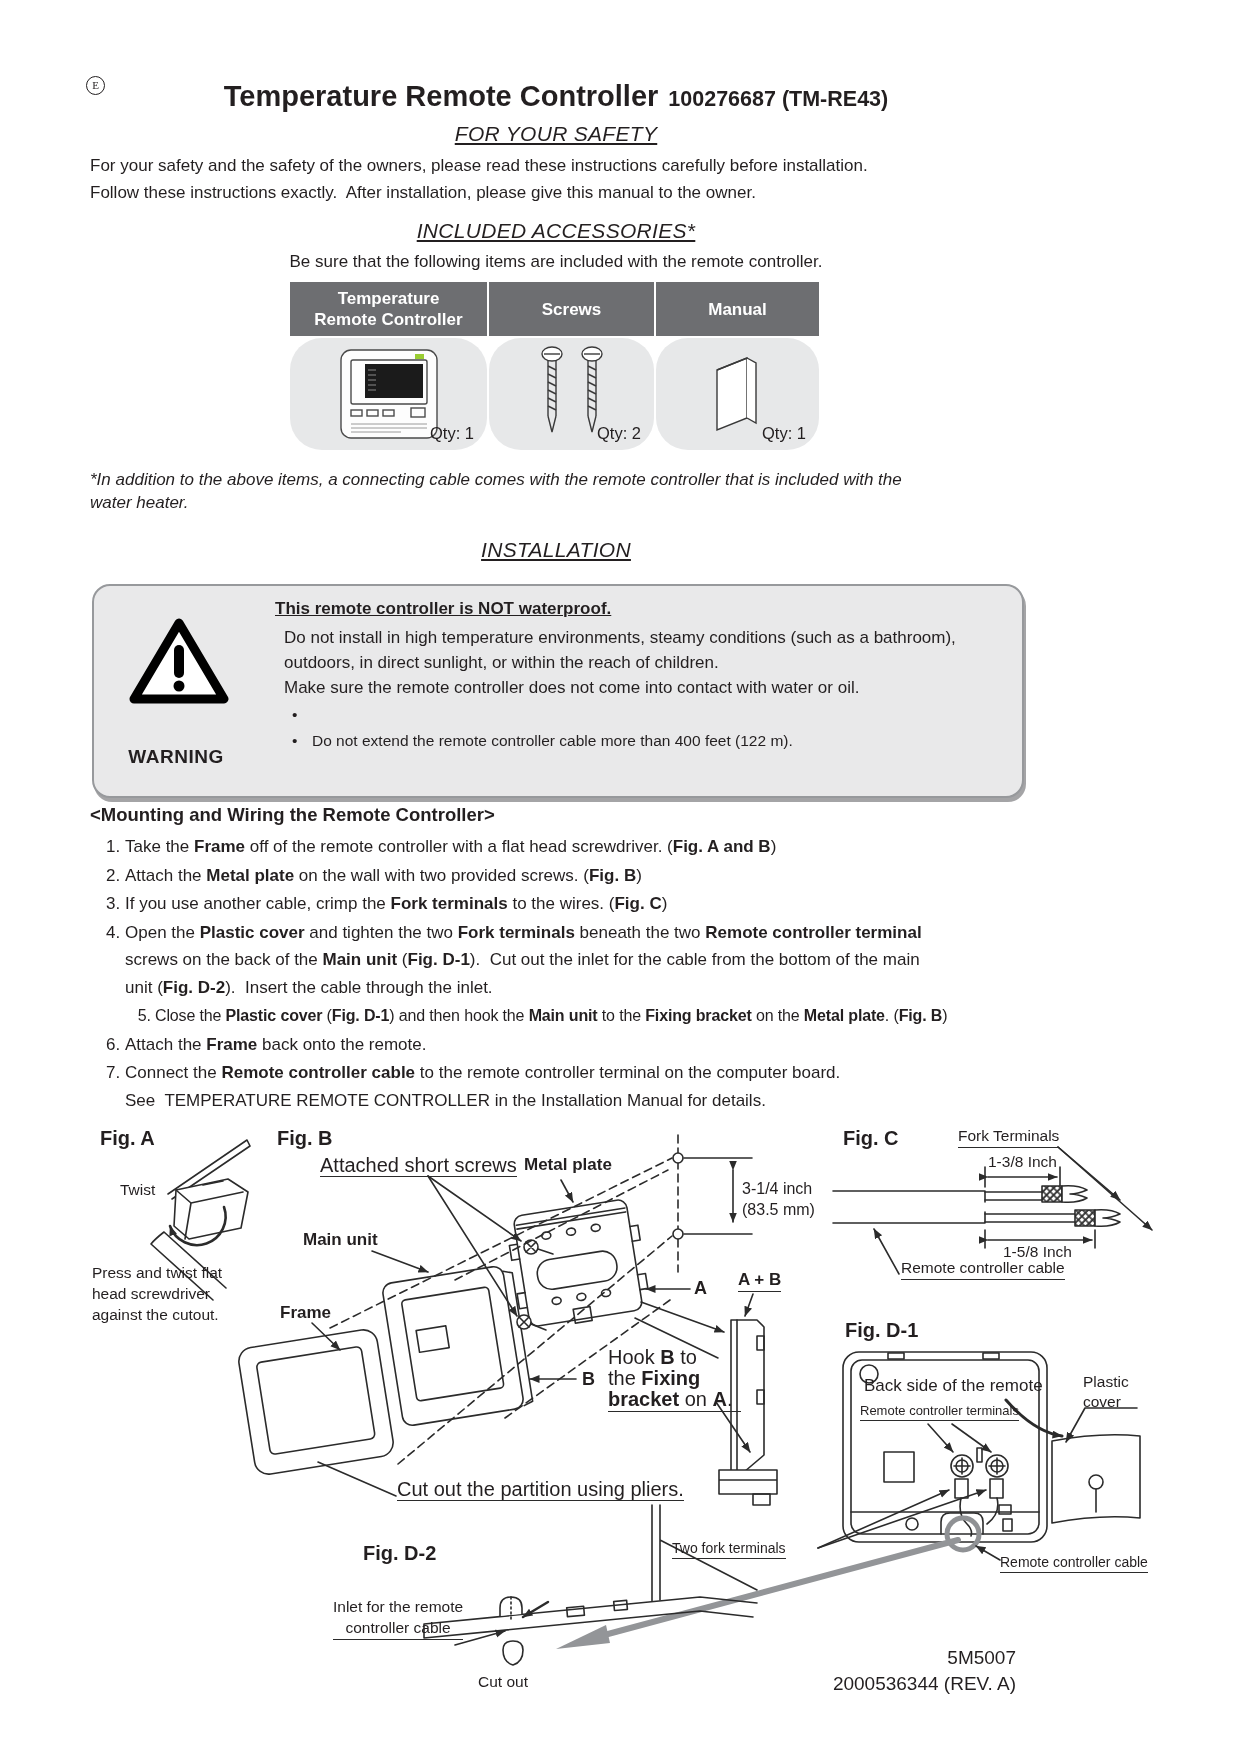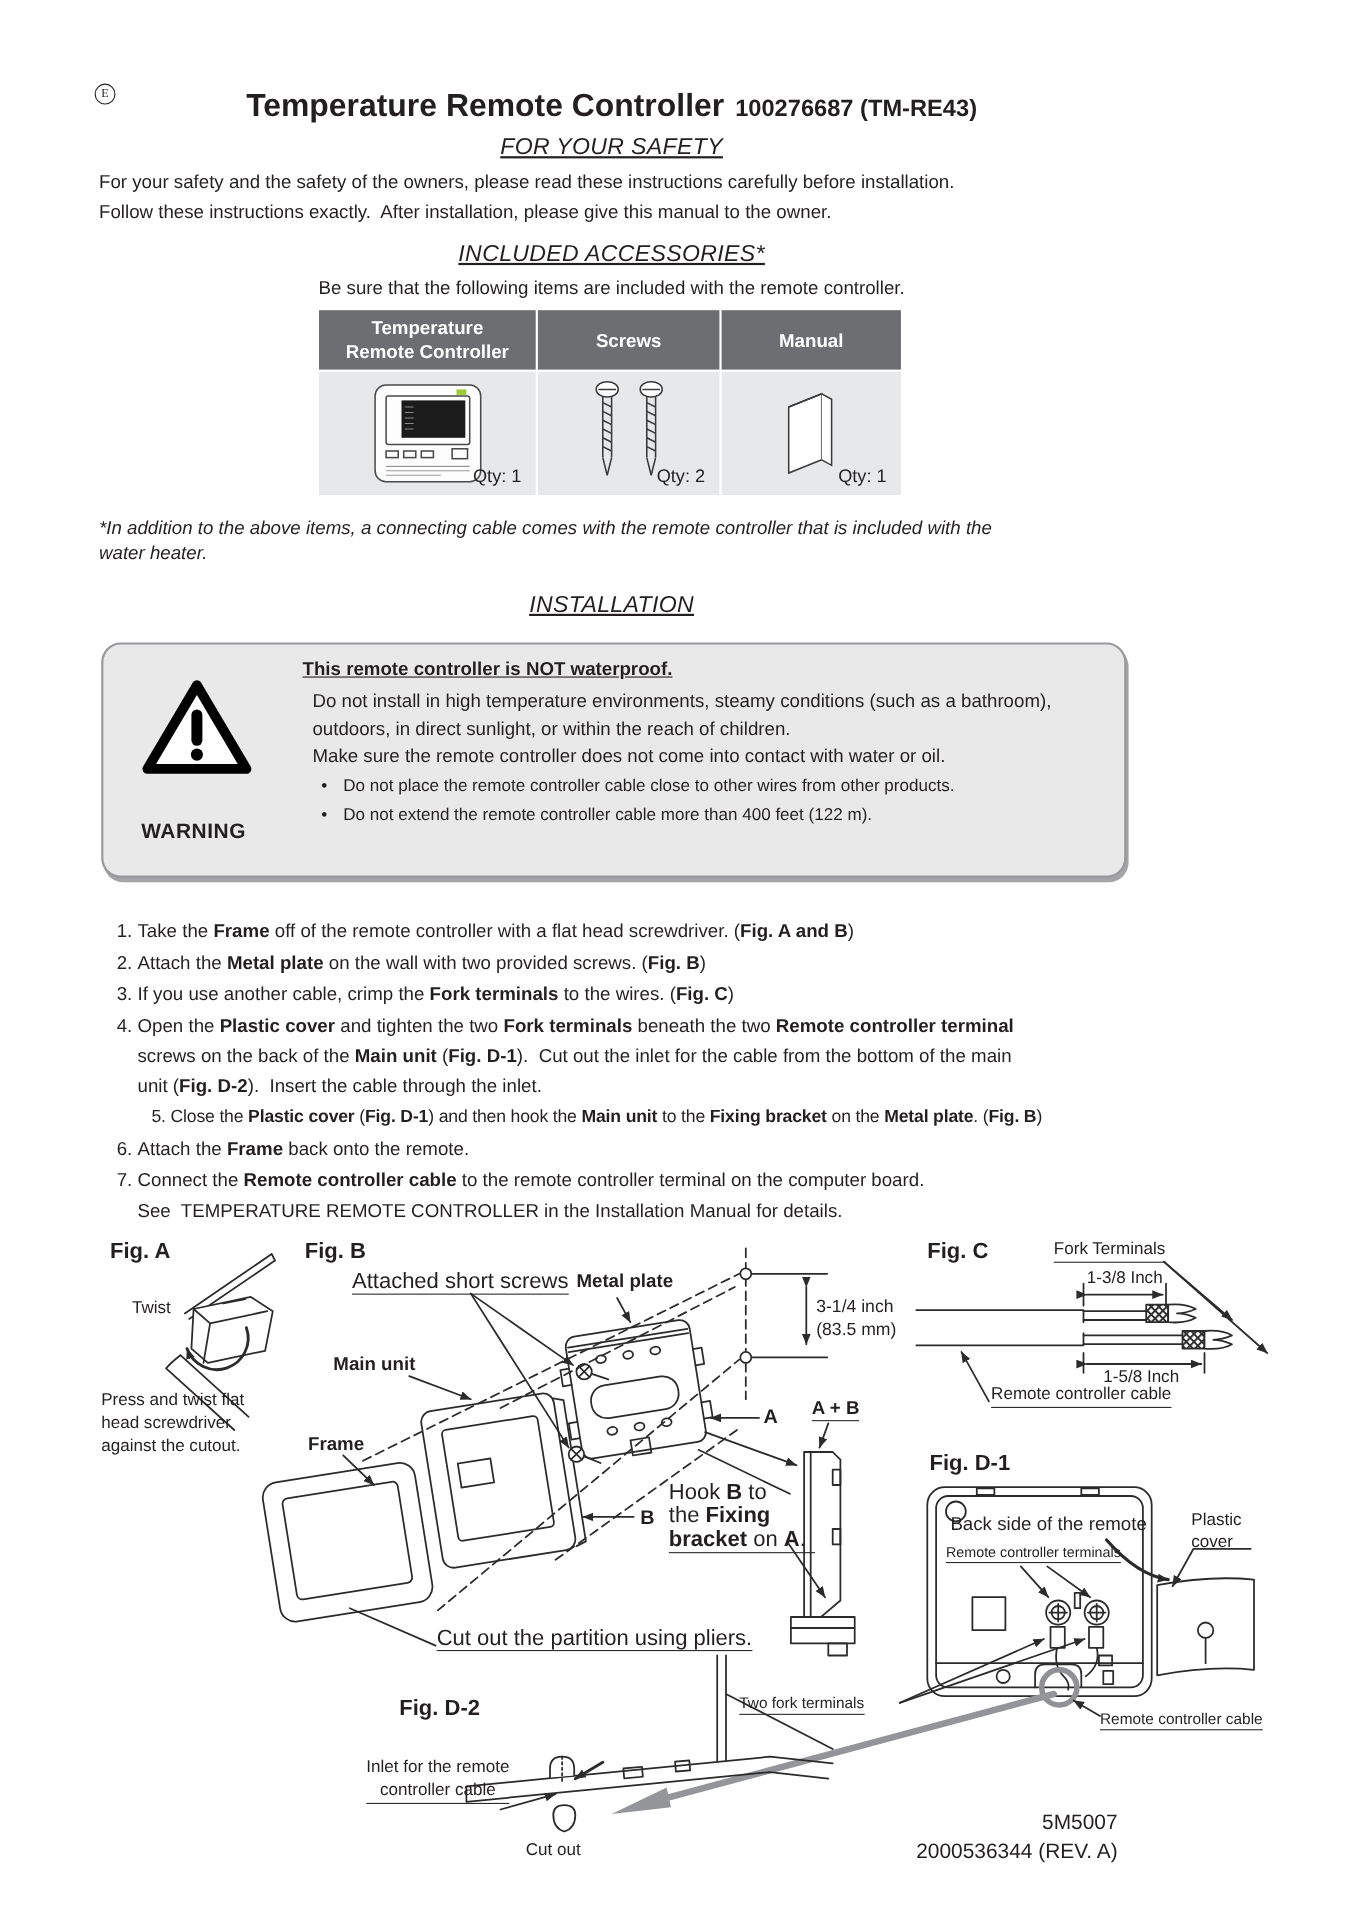--- a/index.html
+++ b/index.html
@@ -14,21 +14,21 @@
   .title-part{font-size:21.5px;margin-left:10px;}
   .sec-head{font-style:italic;font-size:21px;text-decoration:underline;letter-spacing:.3px;}
   .fys{top:122px;}
   .para{left:90px;top:152px;width:1075px;font-size:17px;line-height:27px;white-space:pre-wrap;}
   .ia{top:219px;}
   .be-sure{top:252px;font-size:17px;}
   .acc-table{left:290px;top:282px;width:527px;display:grid;grid-template-columns:197px 165px 163px;
              grid-auto-rows:auto;gap:2px;background:#fff;}
   .th{background:#6d6e71;color:#fff;font-weight:bold;font-size:17px;line-height:21px;height:54px;
       display:flex;align-items:center;justify-content:center;text-align:center;}
-  .td{background:#e7e8e9;height:112px;position:relative;display:flex;align-items:center;justify-content:center;}
+  .td{background:#e7e8e9;height:112px;position:relative;display:flex;align-items:center;justify-content:center;border-radius:32px;}
   .qty{position:absolute;right:13px;bottom:7px;font-size:16.5px;}
   .footnote{left:90px;top:468px;width:1075px;font-size:17px;line-height:23px;font-style:italic;}
   .inst{top:538px;}
   .warn-box{left:92px;top:584px;width:928px;height:210px;background:#e9e9ea;border:2px solid #97999c;
             border-radius:18px;box-shadow:2px 4px 0 rgba(90,90,93,.55);}
   .warn-tri{position:absolute;left:34px;top:28px;}
   .warn-word{position:absolute;left:20px;top:160px;width:124px;text-align:center;font-weight:bold;font-size:19px;letter-spacing:.5px;}
   .warn-content{position:absolute;left:146px;top:13px;width:770px;font-size:17px;}
   .warn-title{font-weight:bold;text-decoration:underline;margin-bottom:6px;margin-left:35px;}
   .warn-line{line-height:25px;margin-left:44px;}
@@ -130,29 +130,29 @@
       <circle cx="51" cy="72" r="5.5" fill="#000"></circle>
     </svg>
     <div class="warn-word">WARNING</div>
     <div class="warn-content">
       <div class="warn-title">This remote controller is NOT waterproof.</div>
       <div class="warn-line">Do not install in high temperature environments, steamy conditions (such as a bathroom),</div>
       <div class="warn-line">outdoors, in direct sunlight, or within the reach of children.</div>
       <div class="warn-line">Make sure the remote controller does not come into contact with water or oil.</div>
       <div class="wbul">
           <span class="dot">•</span>
-          <span>Do not place the remote controller cable close to other wires from other products.</span>
         </div>
       <div class="wbul">
           <span class="dot">•</span>
           <span>Do not extend the remote controller cable more than 400 feet (122 m).</span>
         </div>
     </div>
   </div>
 
+  <div class="abs mount-head">&lt;Mounting and Wiring the Remote Controller&gt;</div>
   <ol id="steps">
       <li>Take the <b>Frame</b> off of the remote controller with a flat head screwdriver. (<b>Fig. A and B</b>)</li>
       <li>Attach the <b>Metal plate</b> on the wall with two provided screws. (<b>Fig. B</b>)</li>
       <li>If you use another cable, crimp the <b>Fork terminals</b> to the wires. (<b>Fig. C</b>)</li>
       <li>Open the <b>Plastic cover</b> and tighten the two <b>Fork terminals</b> beneath the two <b>Remote controller terminal</b><br>screws on the back of the <b>Main unit</b> (<b>Fig. D-1</b>).  Cut out the inlet for the cable from the bottom of the main<br>unit (<b>Fig. D-2</b>).  Insert the cable through the inlet.</li>
       <li class="condensed">Close the <b>Plastic cover</b> (<b>Fig. D-1</b>) and then hook the <b>Main unit</b> to the <b>Fixing bracket</b> on the <b>Metal plate</b>. (<b>Fig. B</b>)</li>
       <li>Attach the <b>Frame</b> back onto the remote.</li>
       <li>Connect the <b>Remote controller cable</b> to the remote controller terminal on the computer board.<br>See  TEMPERATURE REMOTE CONTROLLER in the Installation Manual for details.</li>
     </ol>
 

